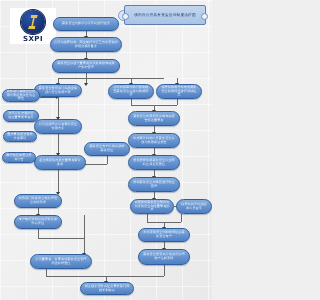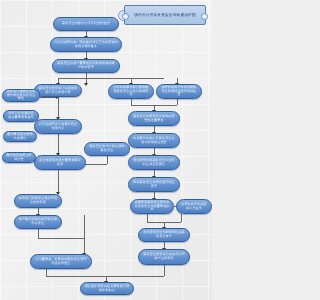--- a/index.html
+++ b/index.html
@@ -59,20 +59,24 @@
     padding:1px 3px;overflow:hidden;
     box-shadow:0 1px 1px rgba(40,70,110,.35);}
   .node span{display:block;width:100%;}
   .node.pill{border-radius:999px;}
 </style>
 </head>
 <body>
 
 <div id="stage">
 
+  <div id="logo">
+    <div class="mark"></div>
+    <div class="wordmark">SXPI</div>
+  </div>
 
   <div id="title-deco"></div>
   <div id="title-banner">
     <span class="handle l"></span>
     <span class="handle r"></span>
     <div class="t">境内外公开募集资金管理制度流程图</div>
   </div>
 
   <div class="edge v" style="left:86px;top:31px;height:6px;"></div>
   <div class="arrow" style="left:83.5px;top:36px;"></div>

